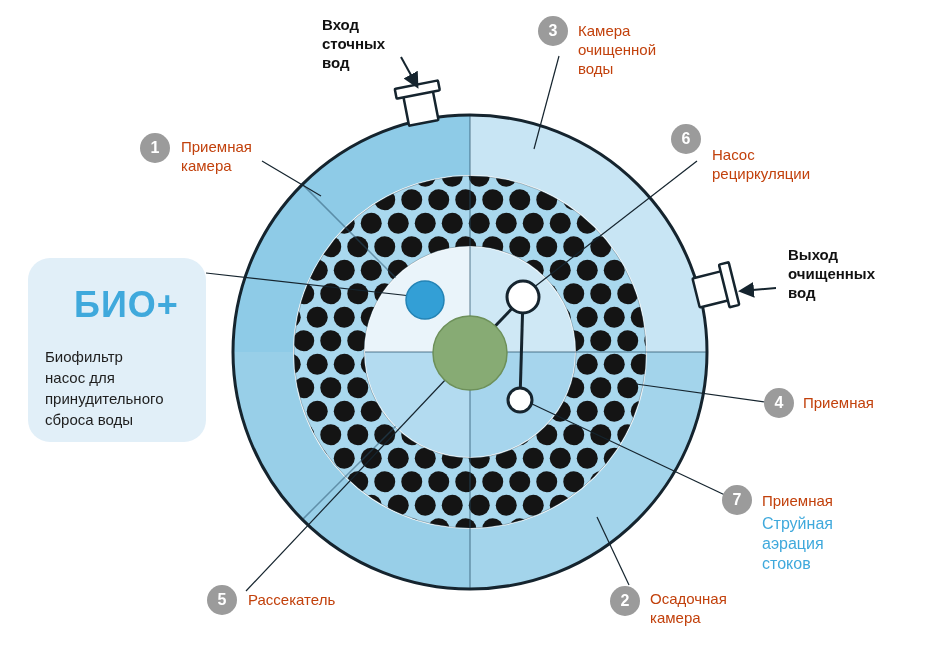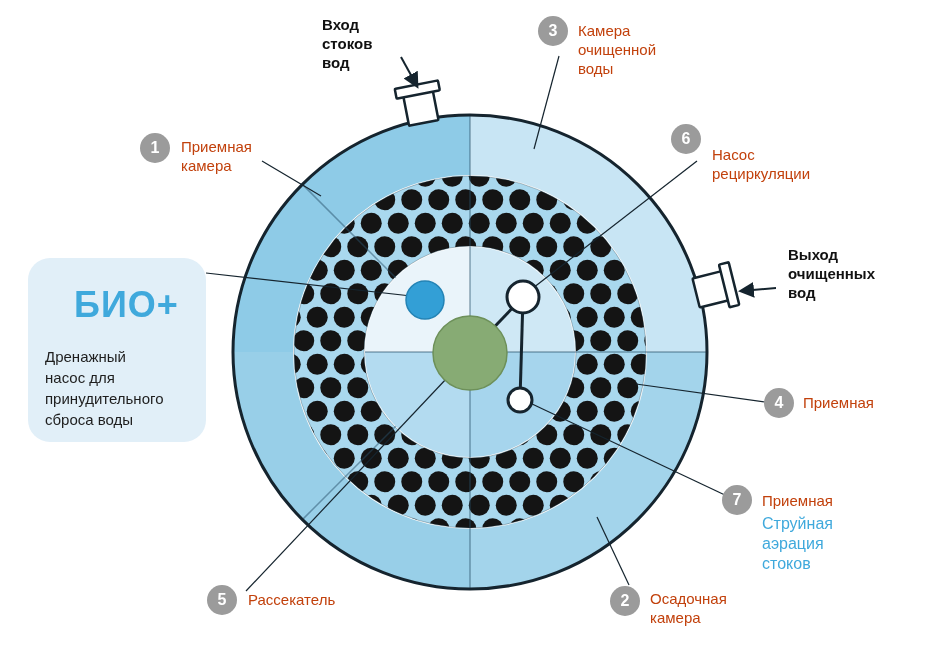--- a/index.html
+++ b/index.html
@@ -125,27 +125,27 @@
     <line class="s-rod" x1="523" y1="297" x2="478" y2="344"></line>
     <line class="s-rod" x1="523" y1="297" x2="520" y2="400"></line>
     <circle class="s-green" cx="470" cy="353" r="37"></circle>
     <circle class="s-blue" cx="425" cy="300" r="19"></circle>
     <circle class="s-white" cx="523" cy="297" r="16"></circle>
     <circle class="s-white" cx="520" cy="400" r="12"></circle>
   </svg>
 
   <div class="bio-box">
     <div class="bio-brand">БИО+</div>
-    <div class="bio-desc">Дренажный
+    <div class="bio-desc">Биофильтр
 насос для
 принудительного
 сброса воды</div>
   </div>
 
-  <div class="flow-label" style="left:322px;top:16px;width:80px">Вход стоков вод</div>
+  <div class="flow-label" style="left:322px;top:16px;width:80px">Вход сточных вод</div>
   <div class="flow-label" style="left:788px;top:246px;width:95px">Выход очищенных вод</div>
 
   <div class="badge" style="left:140px;top:133px">1</div>
   <div class="badge" style="left:610px;top:586px">2</div>
   <div class="badge" style="left:538px;top:16px">3</div>
   <div class="badge" style="left:764px;top:388px">4</div>
   <div class="badge" style="left:207px;top:585px">5</div>
   <div class="badge" style="left:671px;top:124px">6</div>
   <div class="badge" style="left:722px;top:485px">7</div>
 

